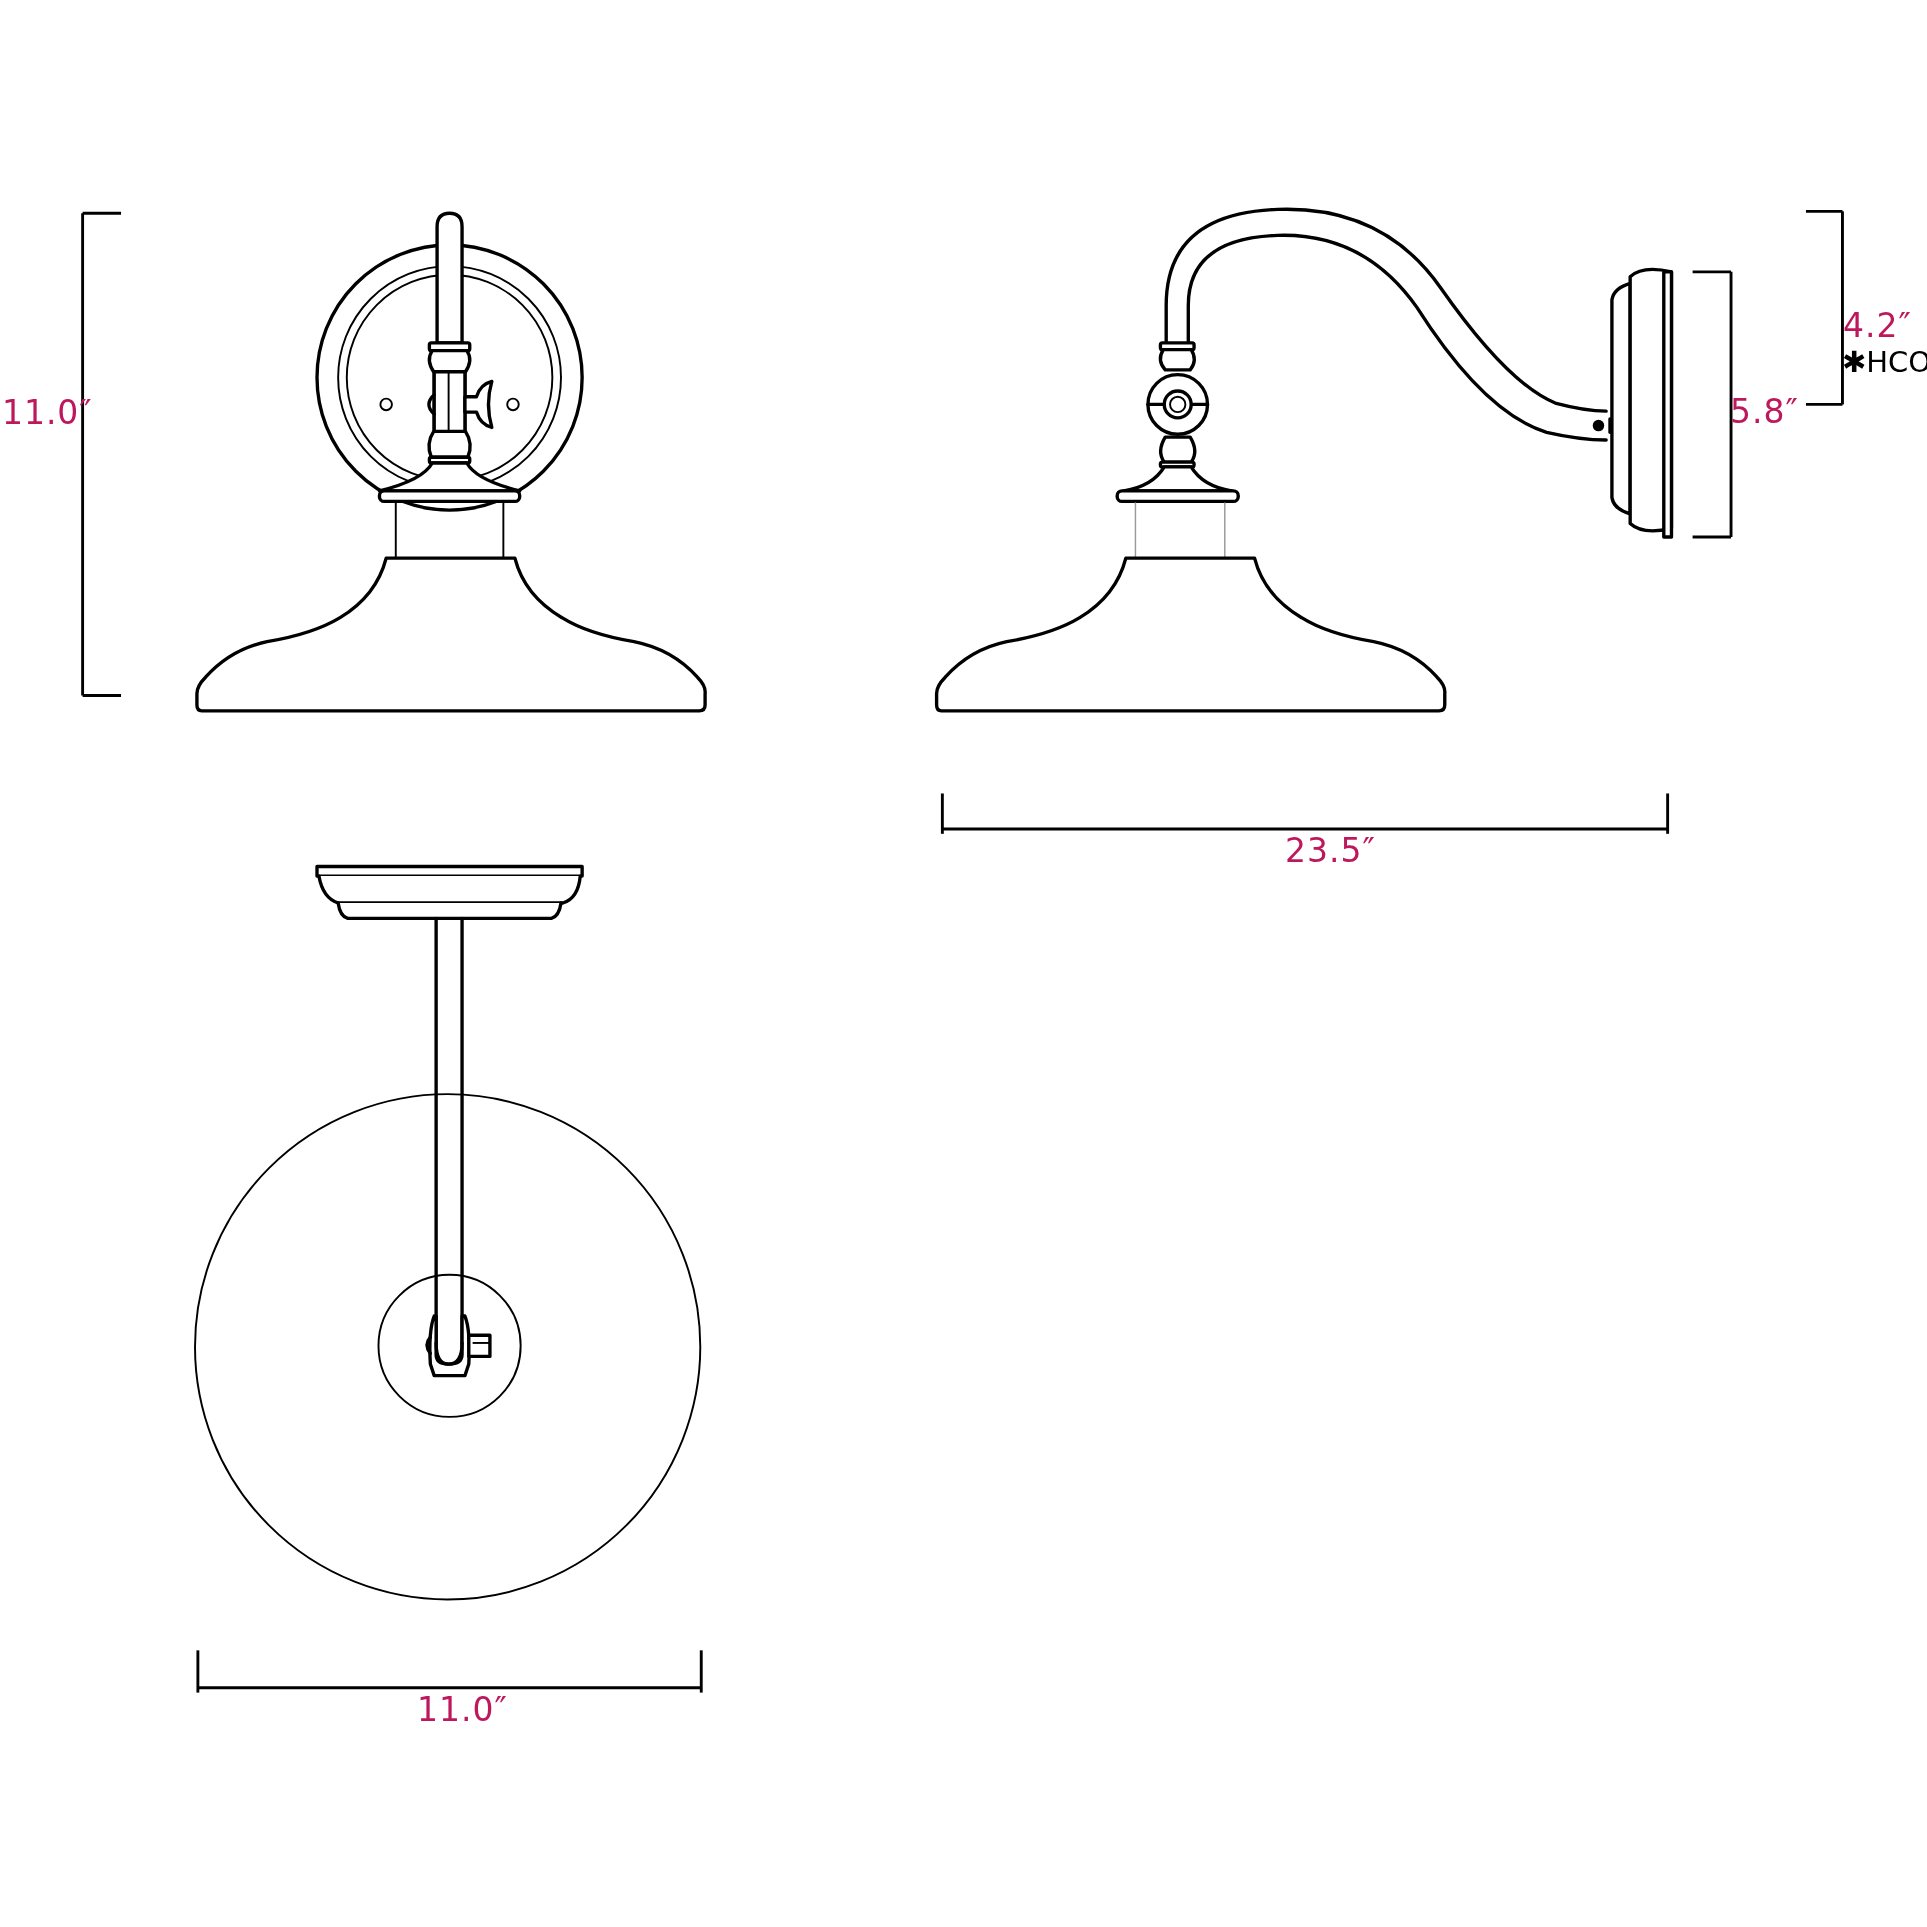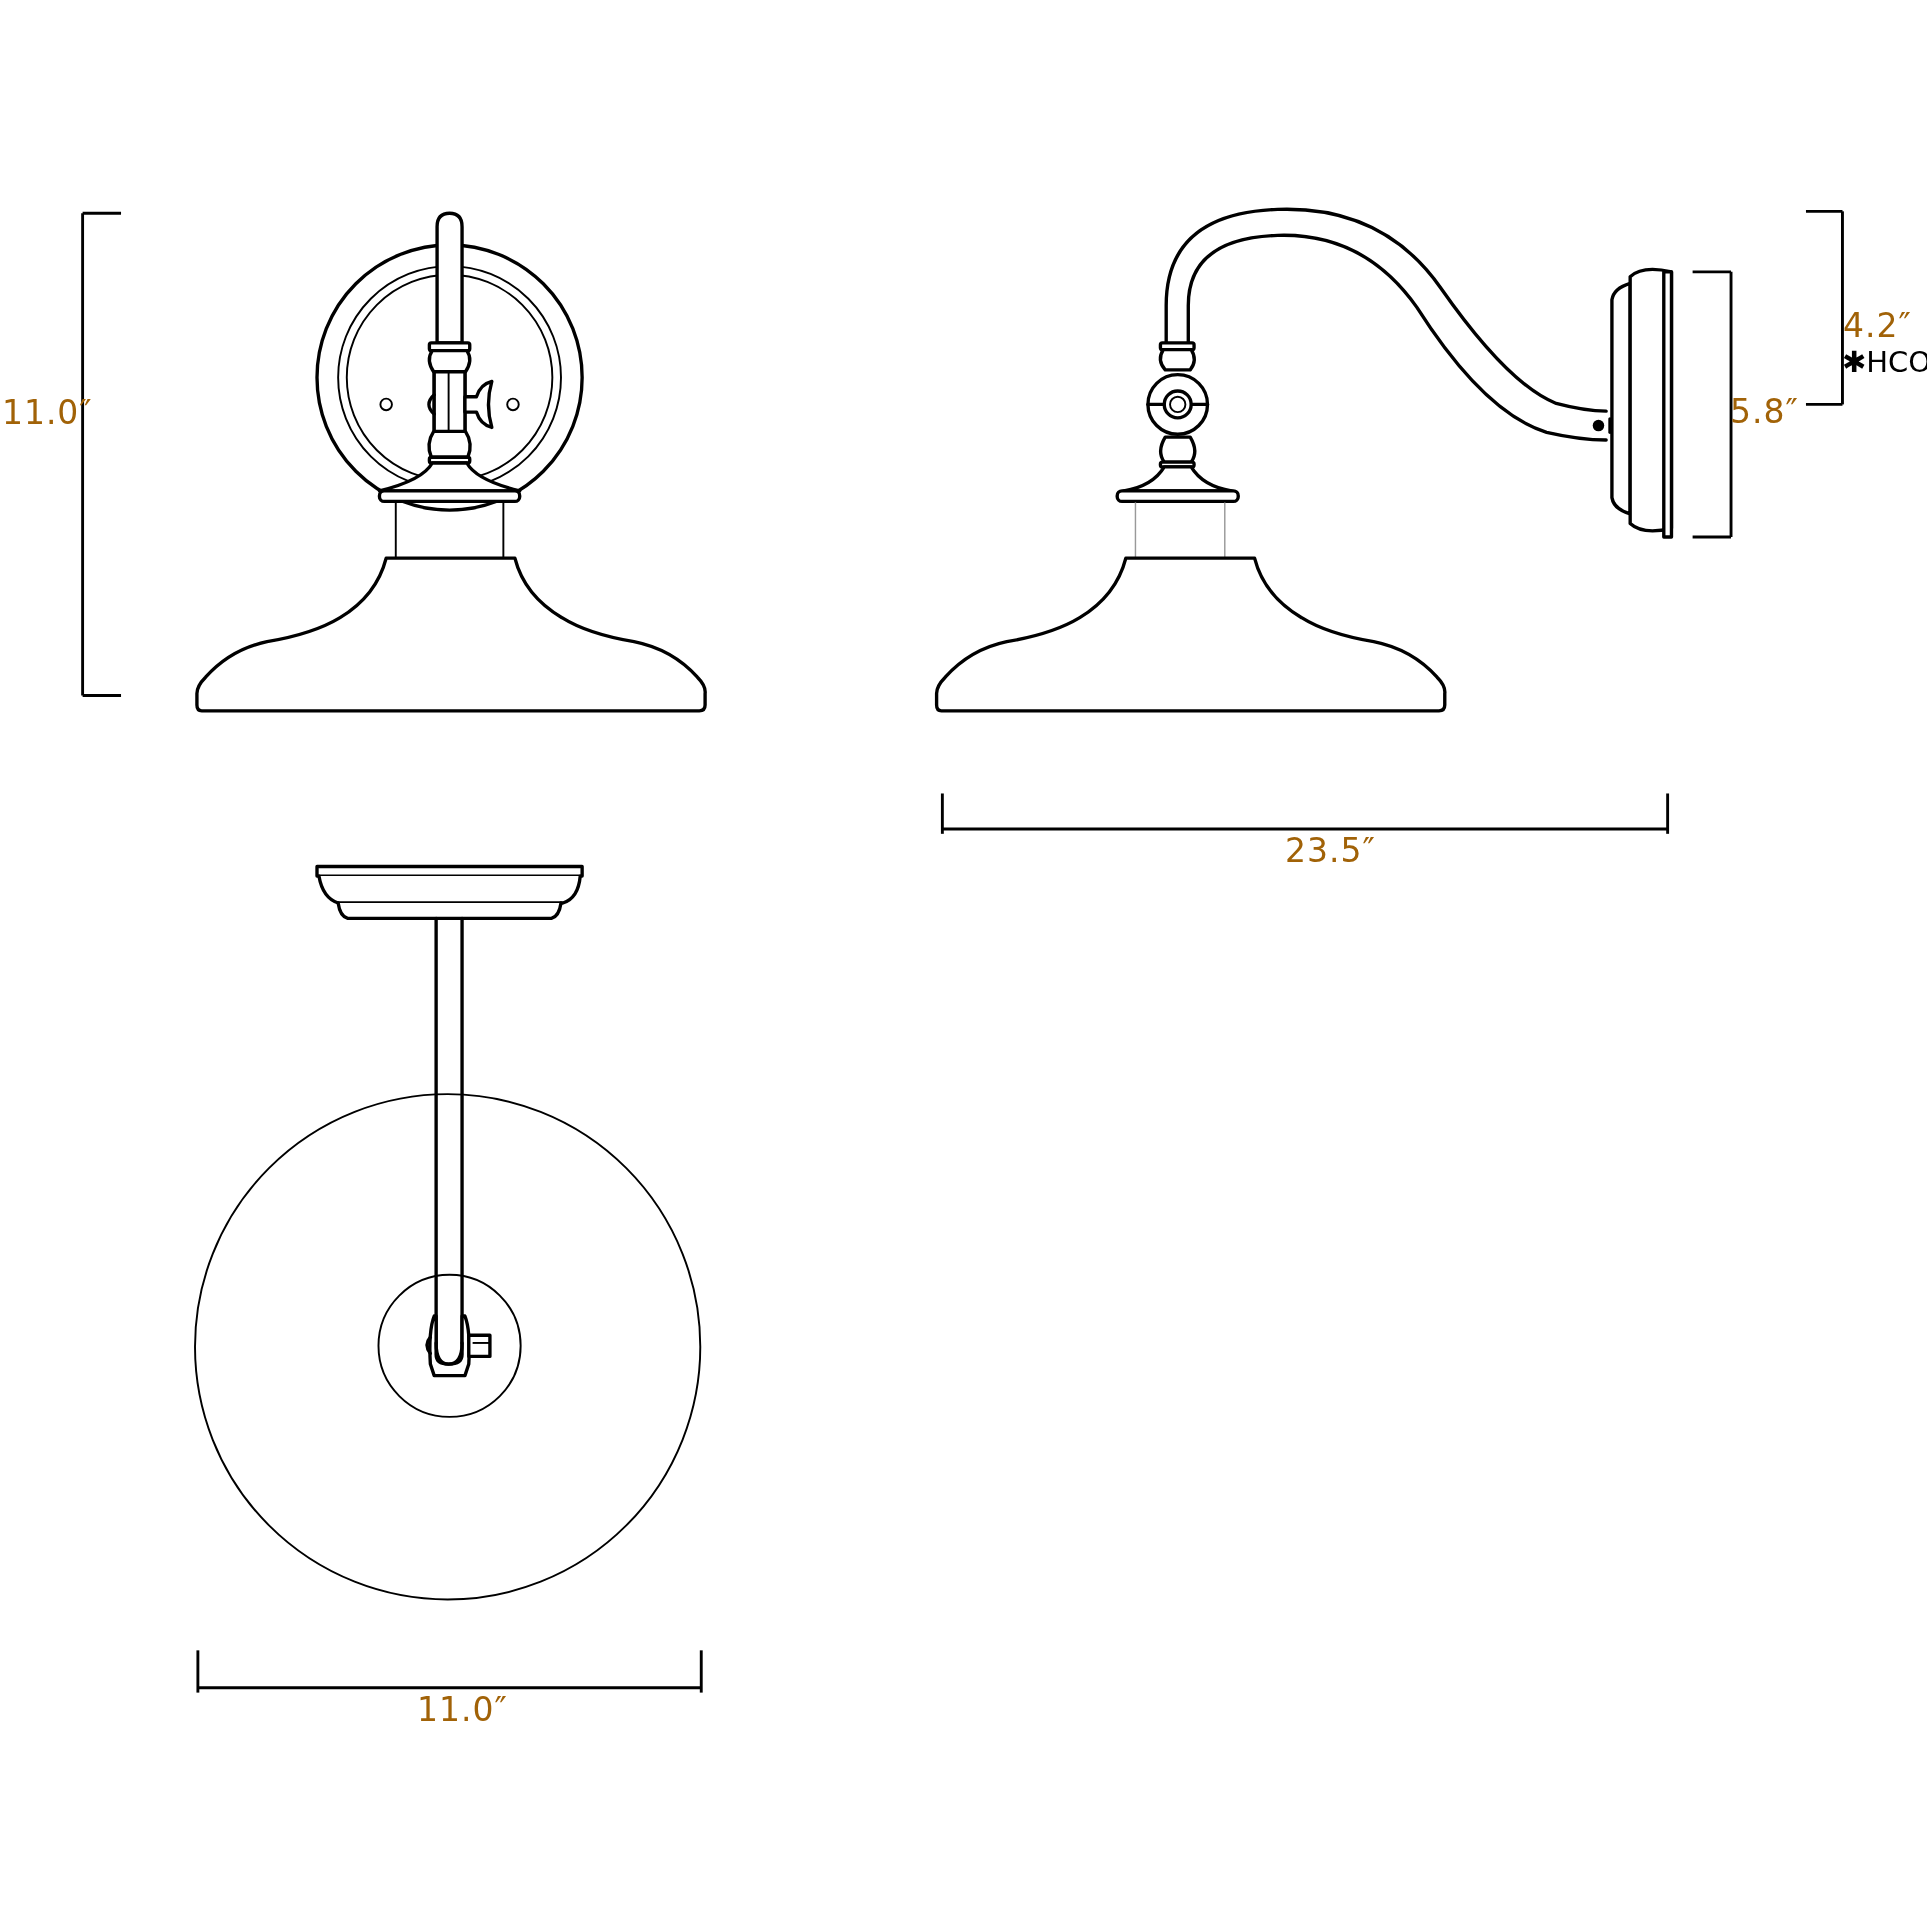--- a/index.html
+++ b/index.html
@@ -1,18 +1,18 @@
 <!DOCTYPE html>
 <html><head>
 <meta charset="utf-8">
 <style>
   html, body { margin:0; padding:0; background:#ffffff; }
   body { width:1927px; height:1927px; position:relative; overflow:hidden; font-family:"DejaVu Sans", sans-serif; }
   svg { position:absolute; left:0; top:0; }
-  .dim-label { position:absolute; font-family:"DejaVu Sans", sans-serif; font-size:33px; color:#a16207; line-height:1; letter-spacing:1px; }
+  .dim-label { position:absolute; font-family:"DejaVu Sans", sans-serif; font-size:33px; color:#be185d; line-height:1; letter-spacing:1px; }
   .note-label { position:absolute; font-family:"DejaVu Sans", sans-serif; font-size:29px; color:#000; line-height:1; }
   .mid { stroke:#000; stroke-width:3.5; fill:none; stroke-linejoin:round; stroke-linecap:round; }
   .thin { stroke:#000; stroke-width:2; fill:none; }
   .faint { stroke:#999; stroke-width:1.5; fill:none; }
   .dim { stroke:#000; stroke-width:3; fill:none; }
 </style>
 </head>
 <body>
 
 <svg width="1927" height="1927" viewBox="0 0 2006 2006">

